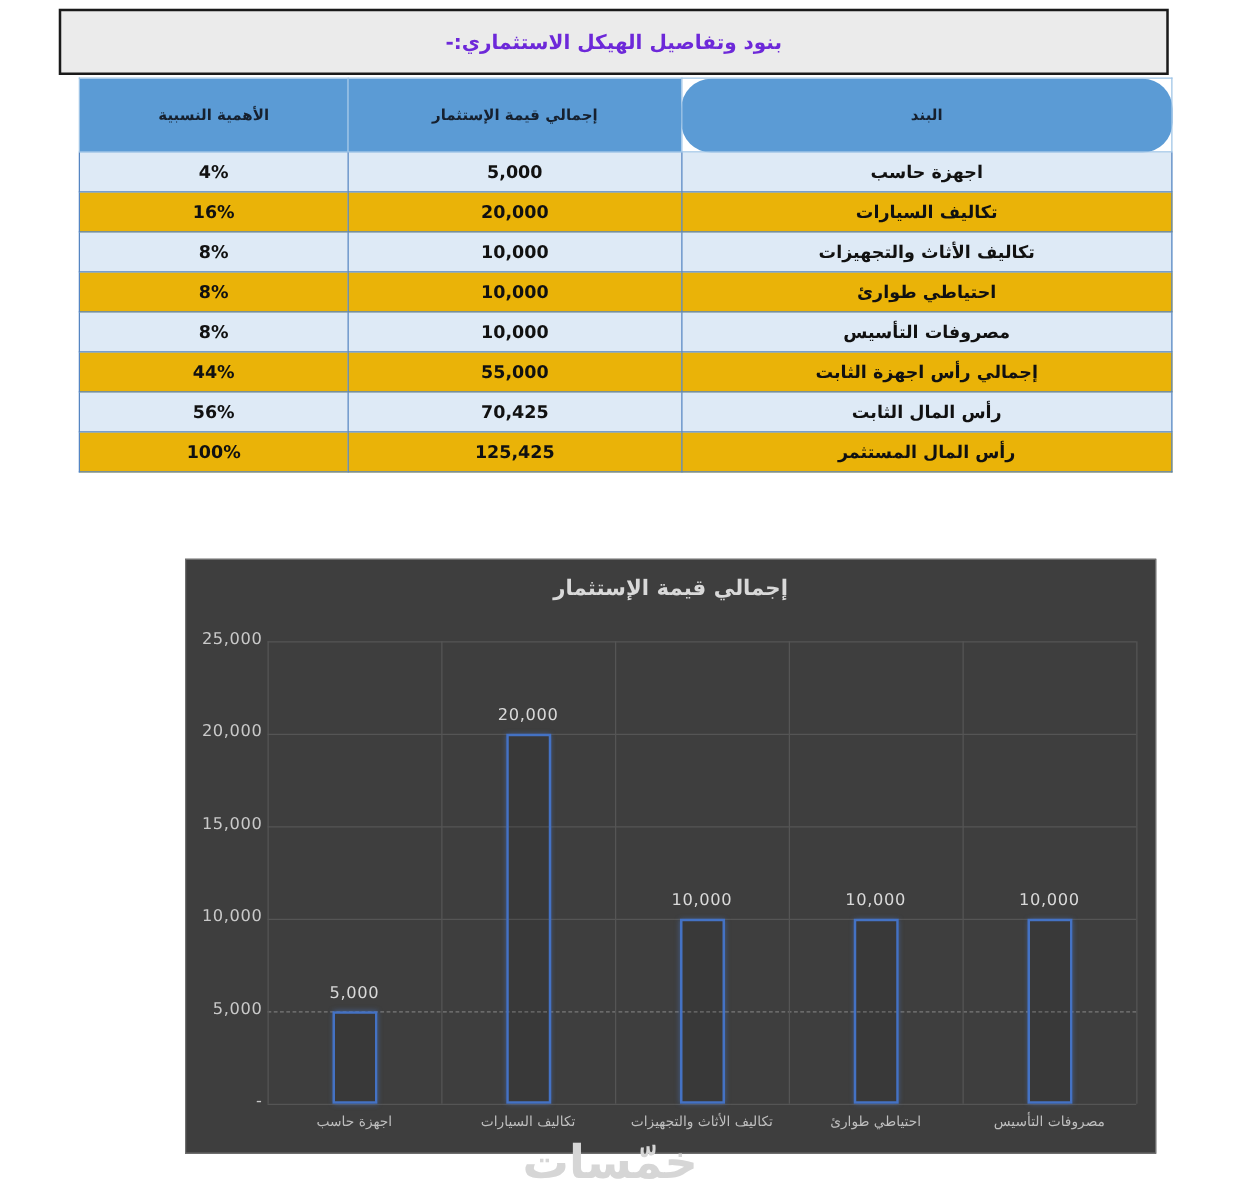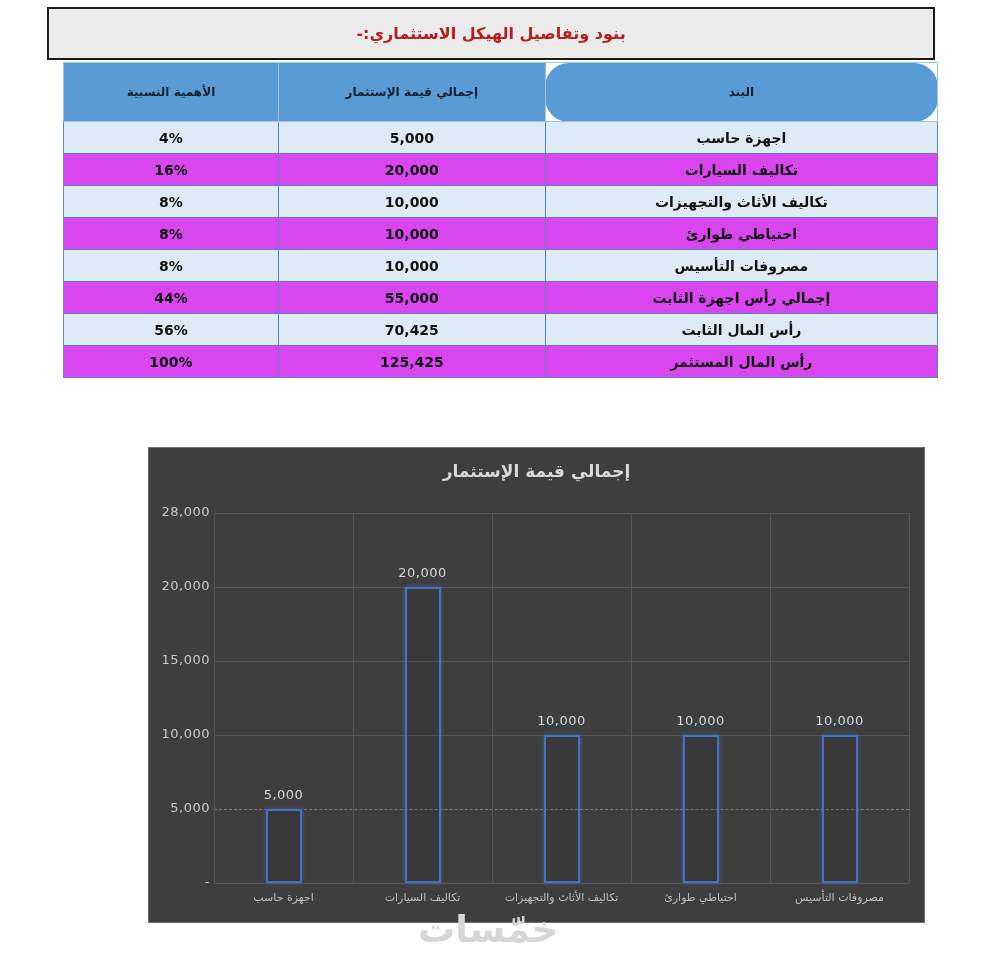--- a/index.html
+++ b/index.html
@@ -7,34 +7,34 @@
     width:990px;height:963px;position:relative;background:#ffffff;
     font-family:"DejaVu Sans",sans-serif;overflow:hidden;
   }
   
   .title-box{
     position:absolute;left:47px;top:7px;width:888px;height:53px;
     background:#ebebeb;border:2px solid #1a1a1a;box-sizing:border-box;
     display:flex;align-items:center;justify-content:center;
   }
   .title-box span{
-    color:#b91c1c;font-weight:bold;font-size:16px;
+    color:#6d28d9;font-weight:bold;font-size:16px;
   }
   
   .inv-table{
     position:absolute;left:63px;top:62px;width:875px;
     border-collapse:collapse;direction:rtl;table-layout:fixed;
   }
   .inv-table th{
     background:#5b9bd5;color:#16202e;font-weight:bold;font-size:12px;
     height:56px;border:1px solid #9dc3e6;text-align:center;
   }
   .inv-table td{
     height:29px;border:1px solid #5585c2;text-align:center;
-    color:#111111;font-weight:bold;font-size:14px;background:#d946ef;
+    color:#111111;font-weight:bold;font-size:14px;background:#eab308;
   }
   .inv-table tr.alt td{background:#deeaf6;}
   .col-item{width:45%;border-radius:24px;}
   .col-value{width:30.5%;}
   .col-pct{width:24.5%;}
   
   .chart-box{
     position:absolute;left:148px;top:447px;width:777px;height:476px;
     background:#3e3e3e;border:1px solid #6e6e6e;box-sizing:border-box;
   }
@@ -158,21 +158,21 @@
       <div class="bar" style="left: 608px; height: 148px;"></div>
       <div class="bar-label" style="left: 556px; top: 200px;">10,000</div>
     </div>
   <div class="cat-row">
       <div class="cat-label">اجهزة حاسب</div>
       <div class="cat-label">تكاليف السيارات</div>
       <div class="cat-label">تكاليف الأثاث والتجهيزات</div>
       <div class="cat-label">احتياطي طوارئ</div>
       <div class="cat-label">مصروفات التأسيس</div>
     </div>
-<div class="ytick" style="top: 56px;">28,000</div>
+<div class="ytick" style="top: 56px;">25,000</div>
     <div class="ytick" style="top: 130px;">20,000</div>
     <div class="ytick" style="top: 204px;">15,000</div>
     <div class="ytick" style="top: 278px;">10,000</div>
     <div class="ytick" style="top: 352px;">5,000</div>
     <div class="ytick" style="top: 426px;">-</div>
   </div>
 
 <div class="watermark">خمّسات</div>
 
 </body></html>

